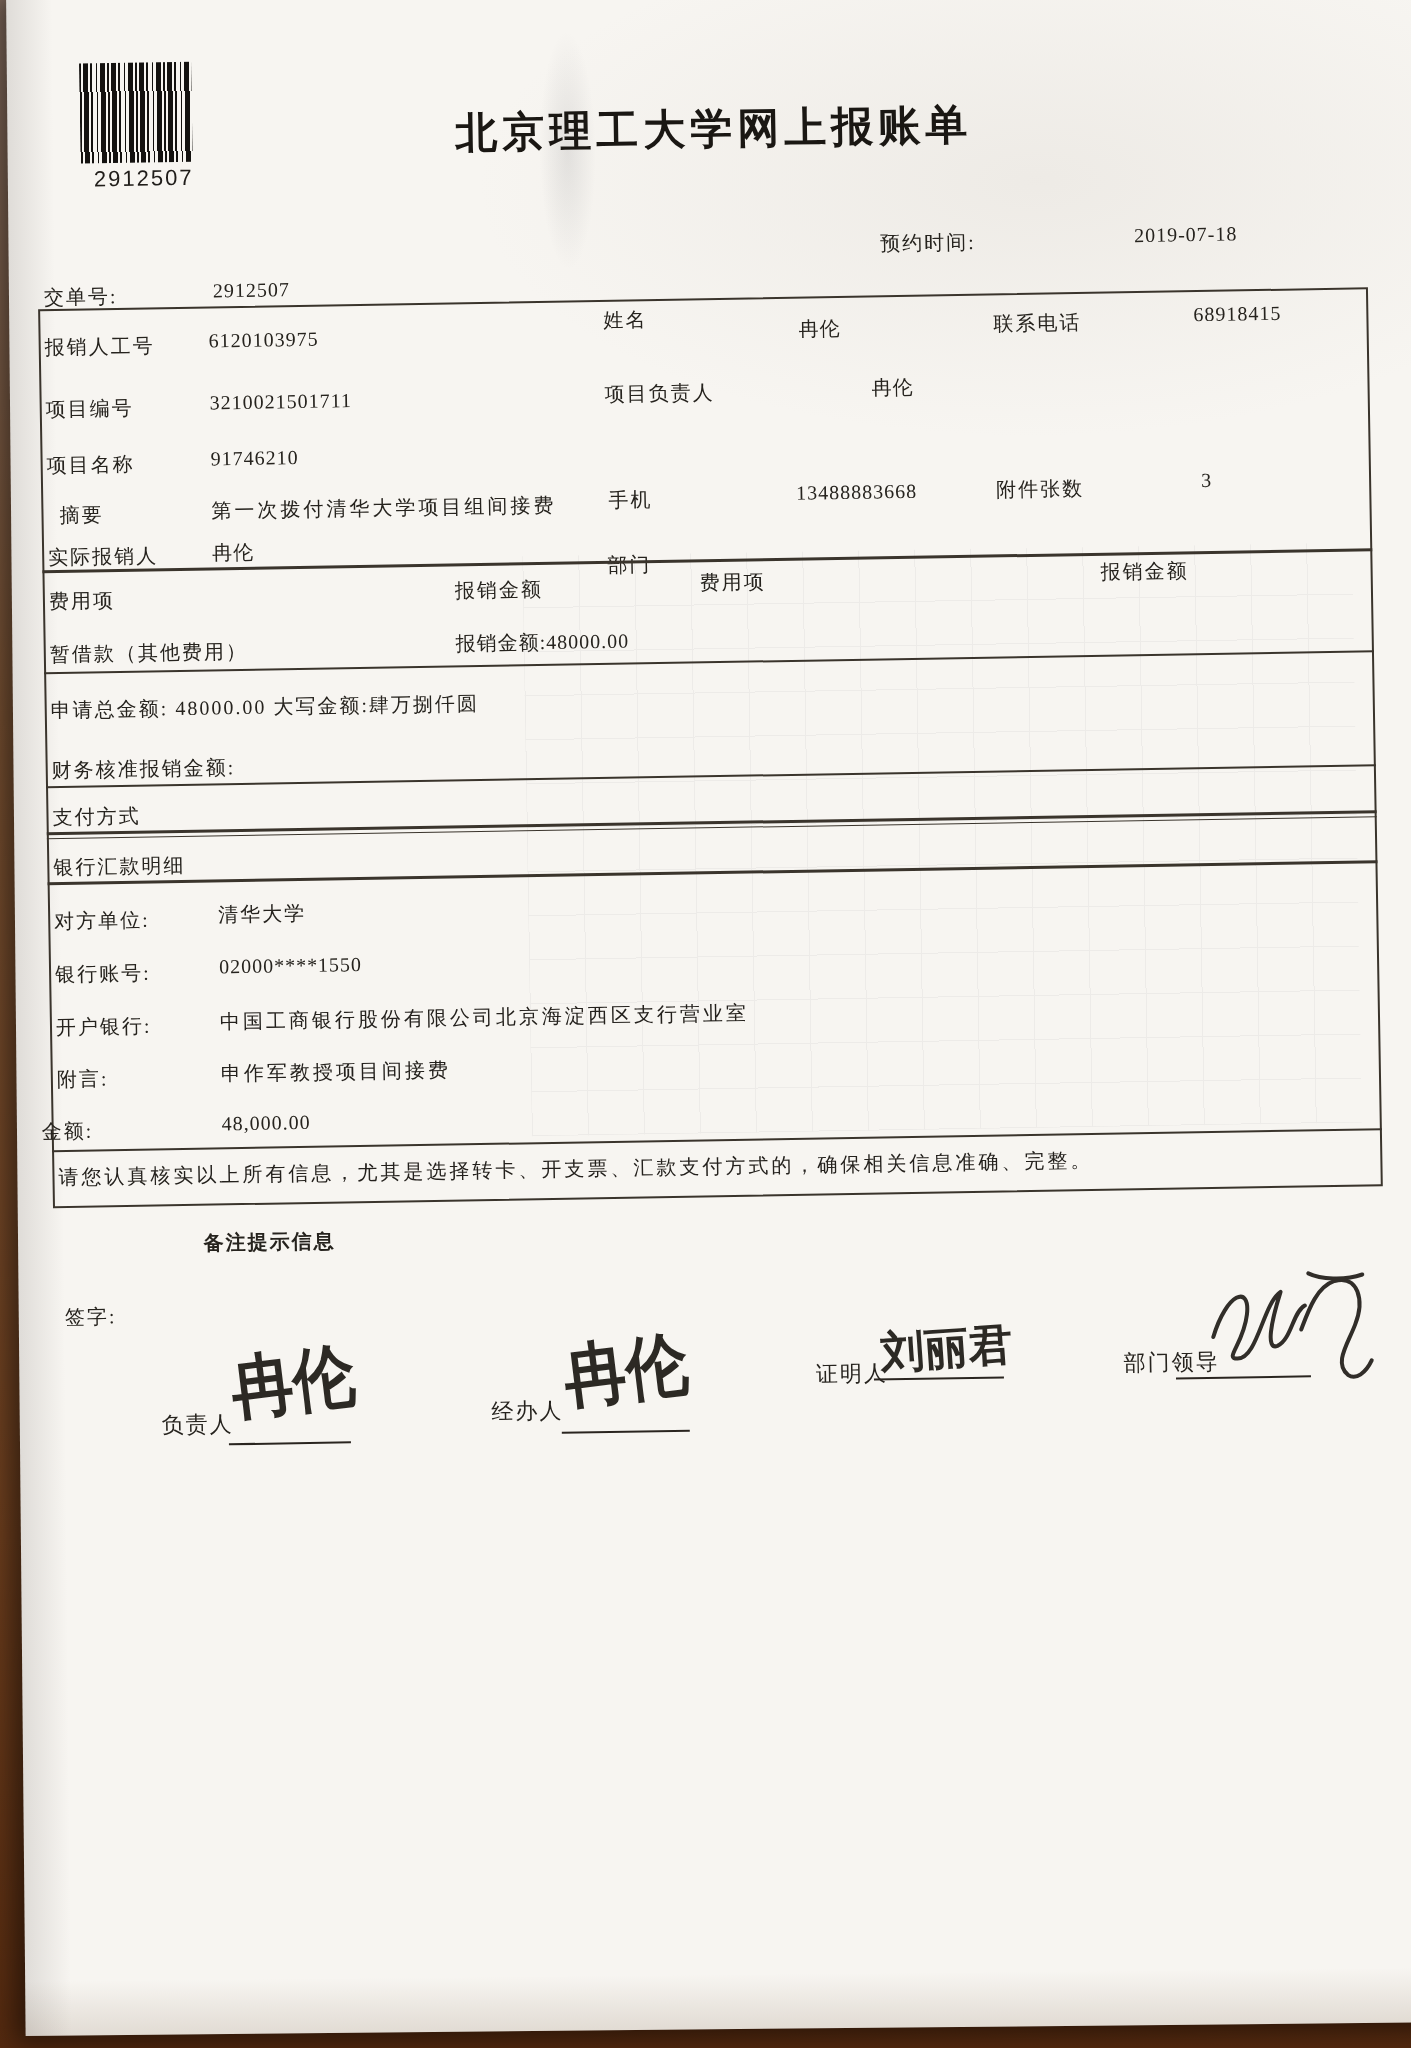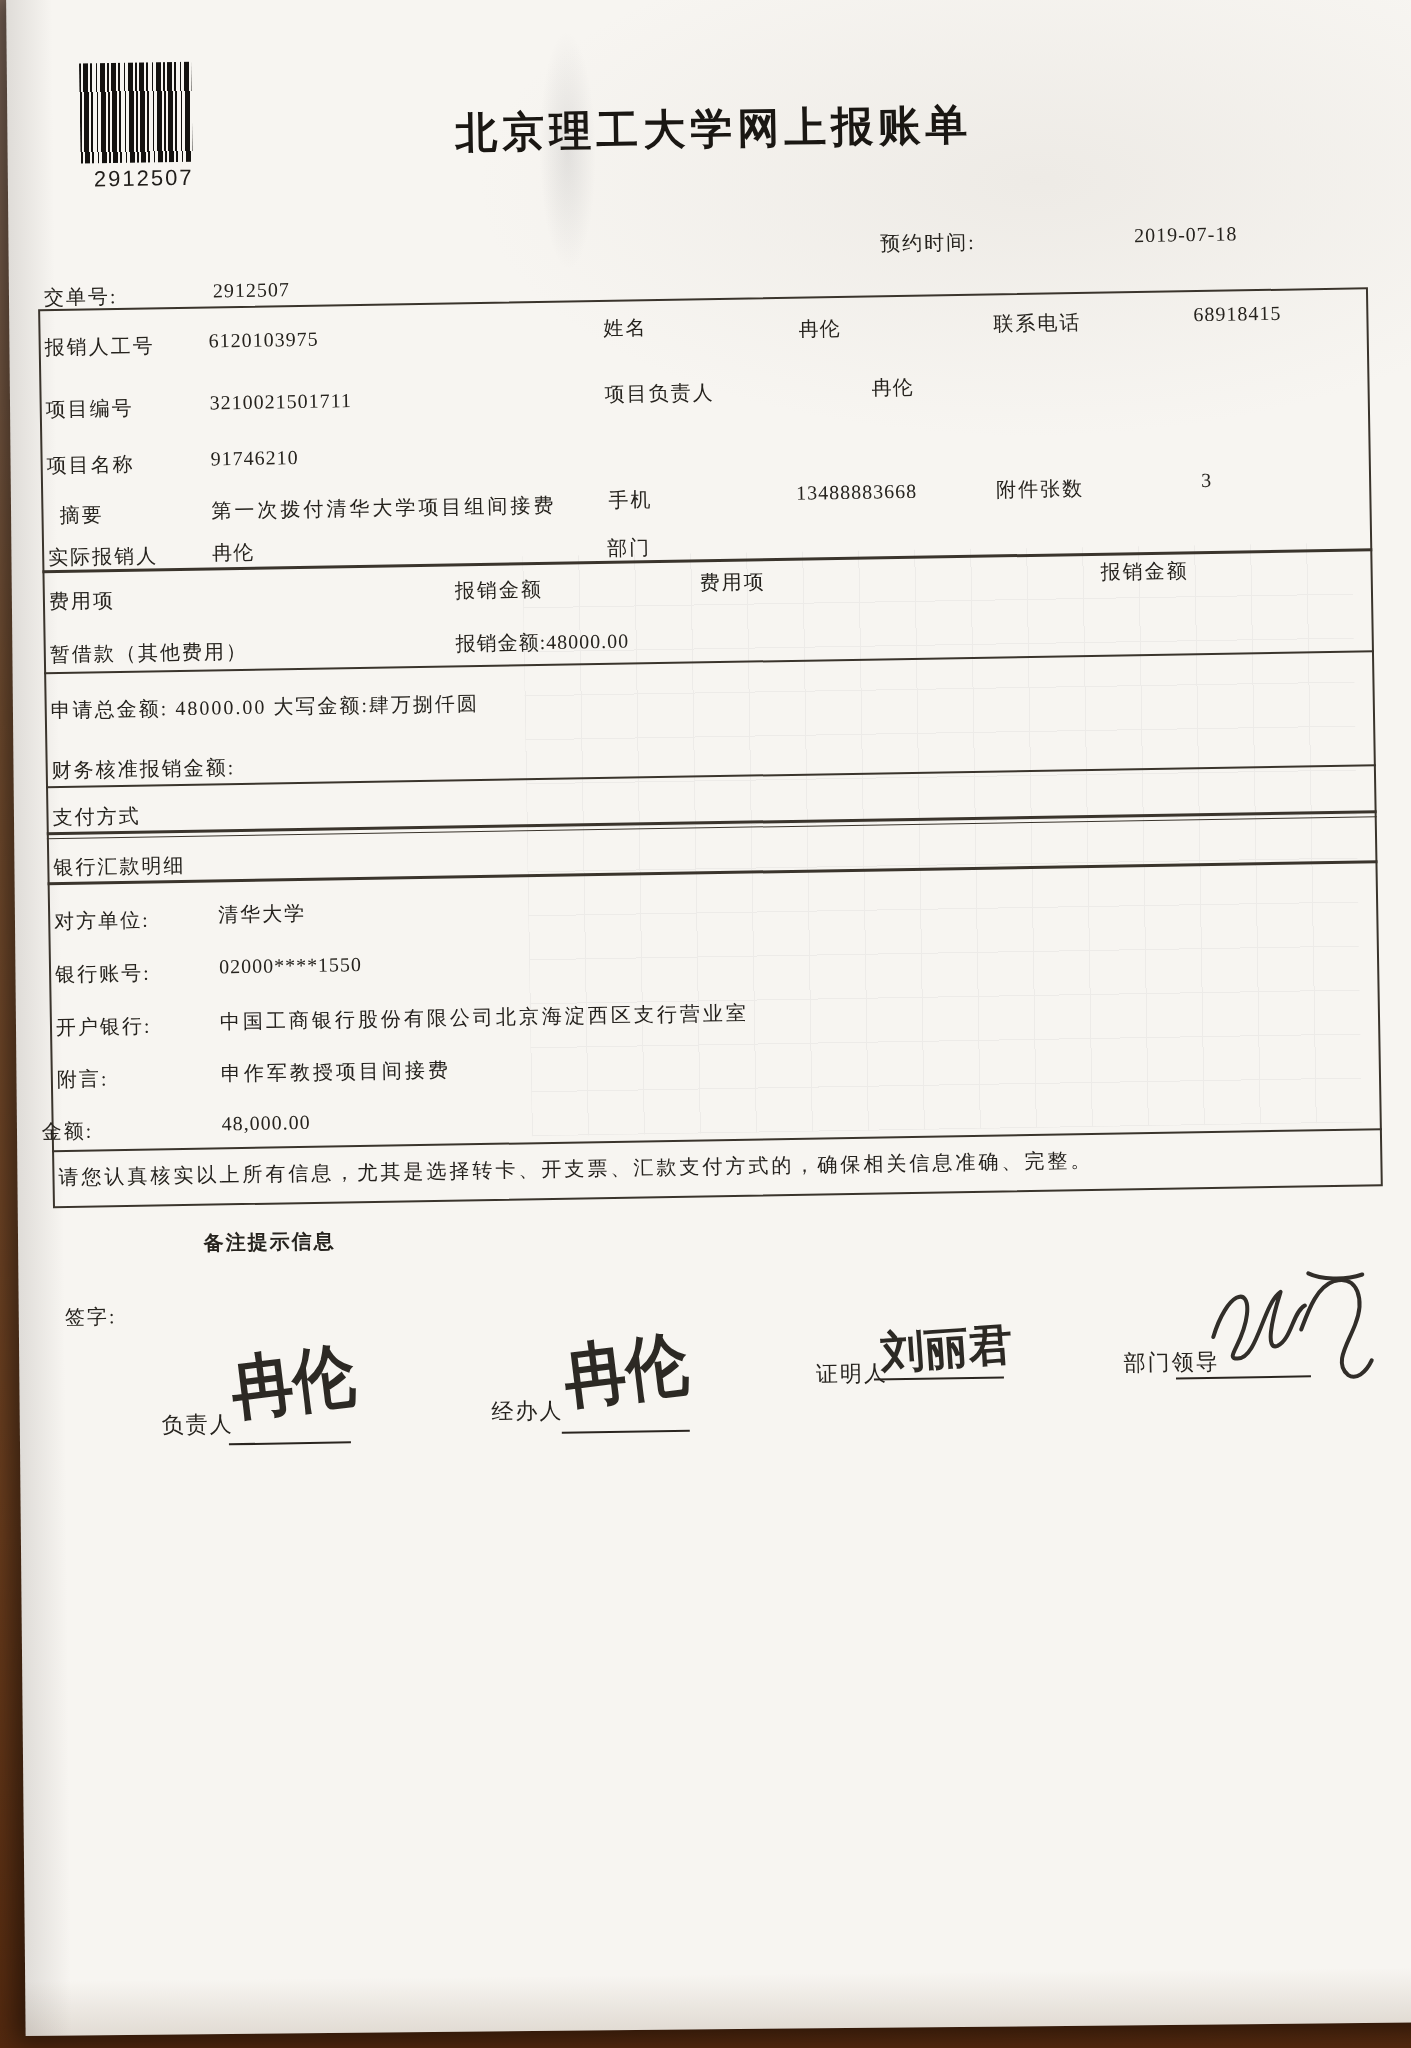--- a/index.html
+++ b/index.html
@@ -64,21 +64,21 @@
     <span class="abs val" style="left:1137px;top:238px">2019-07-18</span>
     <span class="abs lbl" style="left:46px;top:280px">交单号:</span>
     <span class="abs val" style="left:215px;top:278px">2912507</span>
 
     <div class="bleed"></div>
 
     <div class="tableframe"></div>
 
     <span class="abs lbl" style="left:46px;top:330px">报销人工号</span>
     <span class="abs val" style="left:210px;top:328px">6120103975</span>
-    <span class="abs lbl" style="left:605px;top:320px">姓名</span>
+    <span class="abs lbl" style="left:605px;top:312px">姓名</span>
     <span class="abs val" style="left:800px;top:324px">冉伦</span>
     <span class="abs lbl" style="left:995px;top:322px">联系电话</span>
     <span class="abs val" style="left:1195px;top:318px">68918415</span>
 
     <span class="abs lbl" style="left:46px;top:392px">项目编号</span>
     <span class="abs val" style="left:210px;top:390px">3210021501711</span>
     <span class="abs lbl" style="left:605px;top:386px">项目负责人</span>
     <span class="abs val" style="left:872px;top:384px">冉伦</span>
 
     <span class="abs lbl" style="left:46px;top:448px">项目名称</span>
@@ -86,21 +86,21 @@
 
     <span class="abs lbl" style="left:58px;top:498px">摘要</span>
     <span class="abs val bignote" style="left:210px;top:496px">第一次拨付清华大学项目组间接费</span>
     <span class="abs lbl" style="left:607px;top:492px">手机</span>
     <span class="abs val" style="left:795px;top:490px">13488883668</span>
     <span class="abs lbl" style="left:995px;top:488px">附件张数</span>
     <span class="abs val" style="left:1200px;top:484px">3</span>
 
     <span class="abs lbl" style="left:46px;top:540px">实际报销人</span>
     <span class="abs val" style="left:210px;top:538px">冉伦</span>
-    <span class="abs lbl" style="left:605px;top:540px">部门</span>
+    <span class="abs lbl" style="left:605px;top:557px">部门</span>
     <span class="abs val" style="left:800px;top:532px"></span>
 
     <div class="hl" style="top:566px;height:3px"></div>
 
     <span class="abs lbl" style="left:46px;top:584px">费用项</span>
     <span class="abs lbl" style="left:452px;top:580px">报销金额</span>
     <span class="abs lbl" style="left:697px;top:576px">费用项</span>
     <span class="abs lbl" style="left:1098px;top:572px">报销金额</span>
 
     <span class="abs lbl" style="left:46px;top:637px">暂借款（其他费用）</span>

